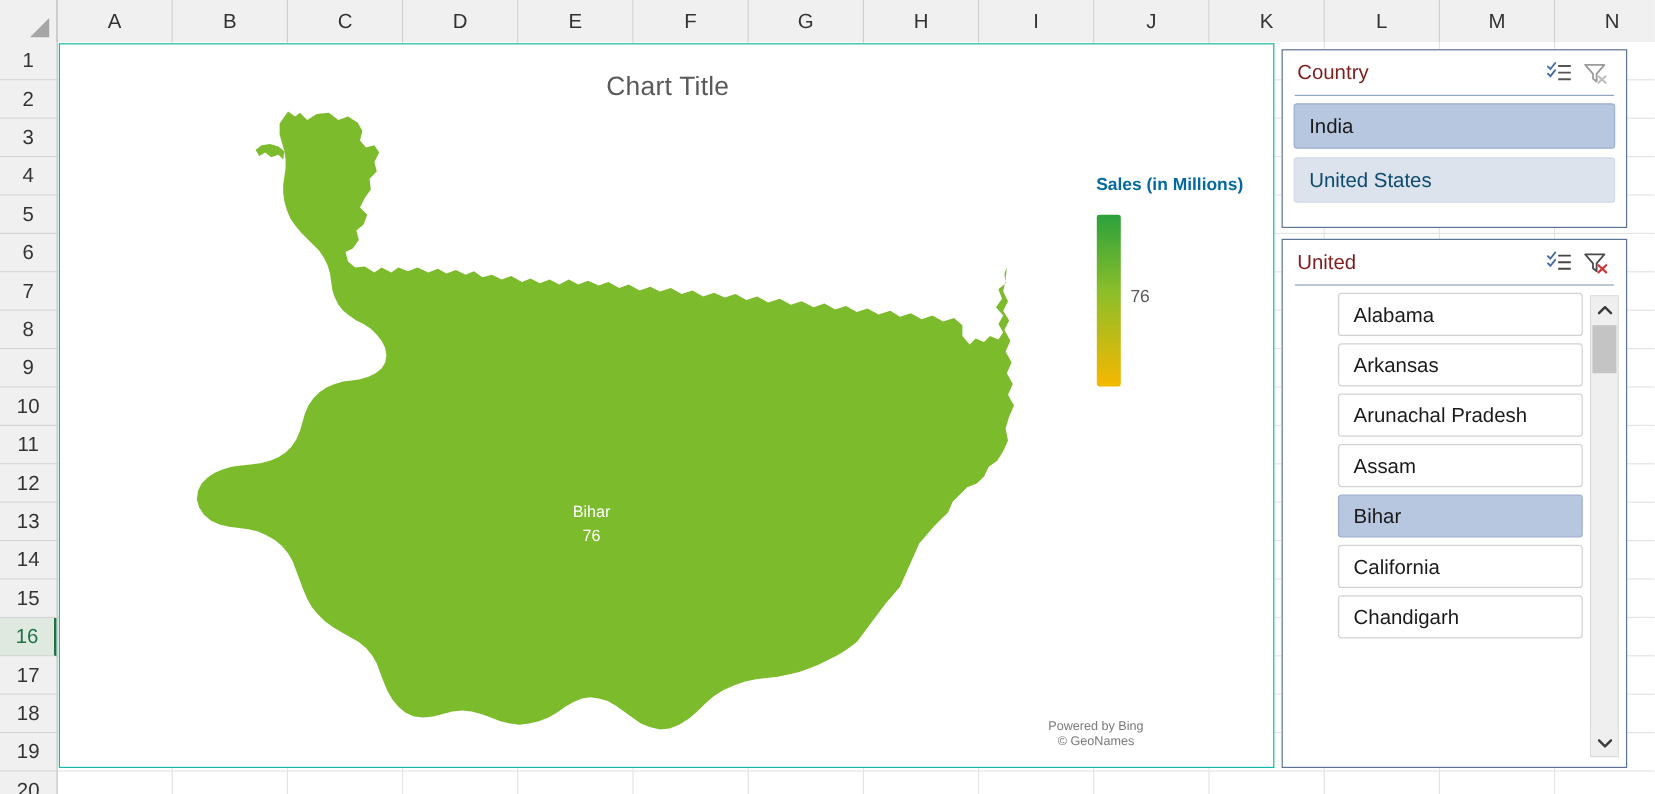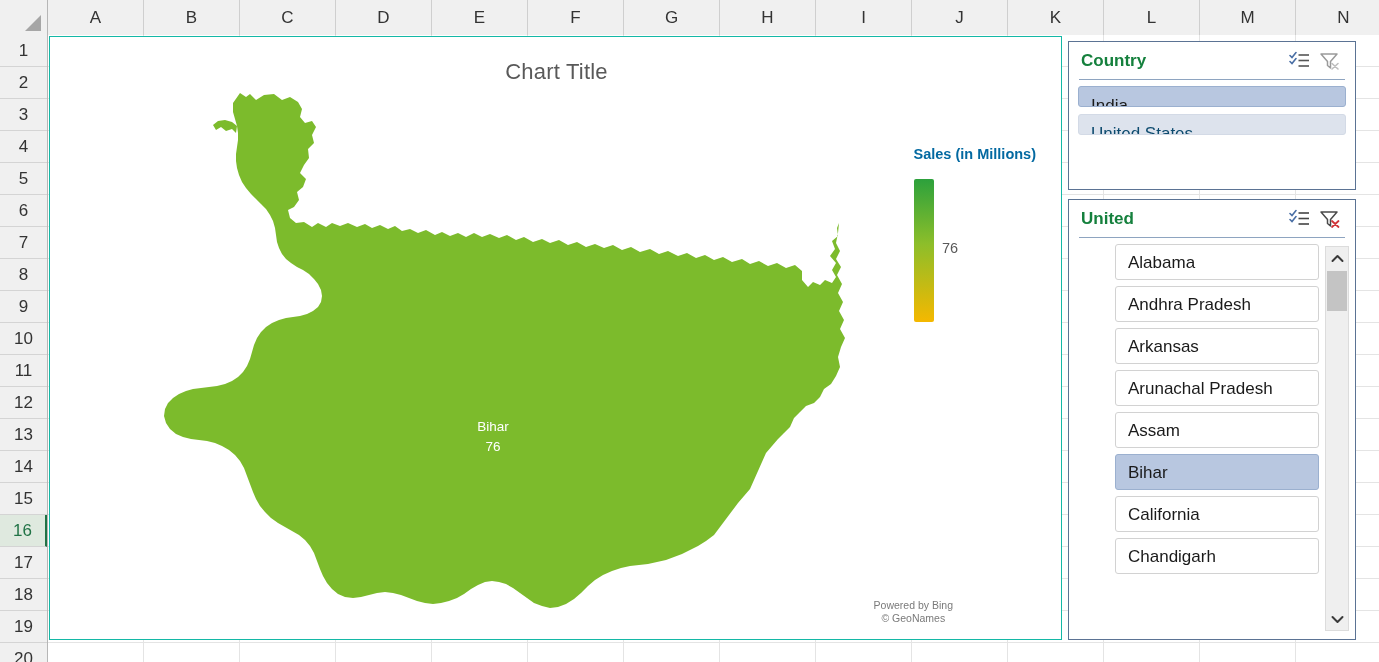--- a/index.html
+++ b/index.html
@@ -77,41 +77,41 @@
   
   .slicer{
     position:absolute;background:#ffffff;
     border:1px solid #5b7394;box-sizing:border-box;
   }
   .slicer-head{
     position:relative;height:38px;display:flex;align-items:center;
     padding:0 10px 0 12px;box-sizing:border-box;
   }
   .slicer-title{
-    flex:1;font-size:17px;font-weight:bold;color:#15803d;
+    flex:1;font-size:17px;font-weight:normal;color:#7f1d1d;
   }
   .slicer-btn{
     width:30px;height:26px;display:flex;align-items:center;justify-content:center;
     cursor:default;
   }
   .slicer-rule{
     position:absolute;left:10px;right:10px;bottom:0;height:1px;background:#8ea4c0;
   }
   .slicer-body{position:relative;padding:6px 9px 8px 9px;box-sizing:border-box;}
   .slicer-item{
     height:34px;line-height:34px;margin-bottom:5px;padding:0 12px;
     font-size:17px;color:#1a1a1a;border:1px solid #d2d2d2;border-radius:3px;
     background:#ffffff;box-sizing:border-box;overflow:hidden;white-space:nowrap;
   }
   .slicer-item.selected{background:#b8c7e0;border-color:#9bb0cf;}
   .slicer-item.disabled{background:#dde3ed;border-color:#d3dae6;color:#0c4a6e;}
 
   
   #country-slicer{left:1068px;top:41px;width:288px;height:149px;}
-  #country-slicer .slicer-item{height:21px;line-height:38px;margin-bottom:7px;}
+  #country-slicer .slicer-item{height:38px;line-height:38px;margin-bottom:7px;}
 
   
   #state-slicer{left:1068px;top:199px;width:288px;height:441px;}
   #state-slicer .slicer-body{padding-right:36px;}
   #state-slicer .slicer-item{height:36px;line-height:36px;margin-bottom:6px;margin-left:37px;}
 
   .slicer-scroll{
     position:absolute;right:6px;top:46px;width:24px;bottom:8px;
     background:#efefef;border:1px solid #dcdcdc;box-sizing:border-box;
   }
@@ -333,21 +333,20 @@
       <div class="slicer-btn">
         <svg width="22" height="20" viewBox="0 0 22 20">
           <path d="M2 3 H18 L11.5 10.5 V17 L8.5 14.5 V10.5 Z" fill="none" stroke="#4a4a4a" stroke-width="1.5" stroke-linejoin="round"></path>
           <path d="M13 12 L19.5 18 M19.5 12 L13 18" stroke="#d13438" stroke-width="1.8" stroke-linecap="round"></path>
         </svg>
       </div>
       <div class="slicer-rule"></div>
     </div>
     <div class="slicer-body" id="state-items">
         <div class="slicer-item">Alabama</div>
-        <div class="slicer-item">Andhra Pradesh</div>
         <div class="slicer-item">Arkansas</div>
         <div class="slicer-item">Arunachal Pradesh</div>
         <div class="slicer-item">Assam</div>
         <div class="slicer-item selected">Bihar</div>
         <div class="slicer-item">California</div>
         <div class="slicer-item">Chandigarh</div>
       </div>
     <div class="slicer-scroll">
       <div class="scroll-arrow up">
         <svg width="13" height="9" viewBox="0 0 13 9">

